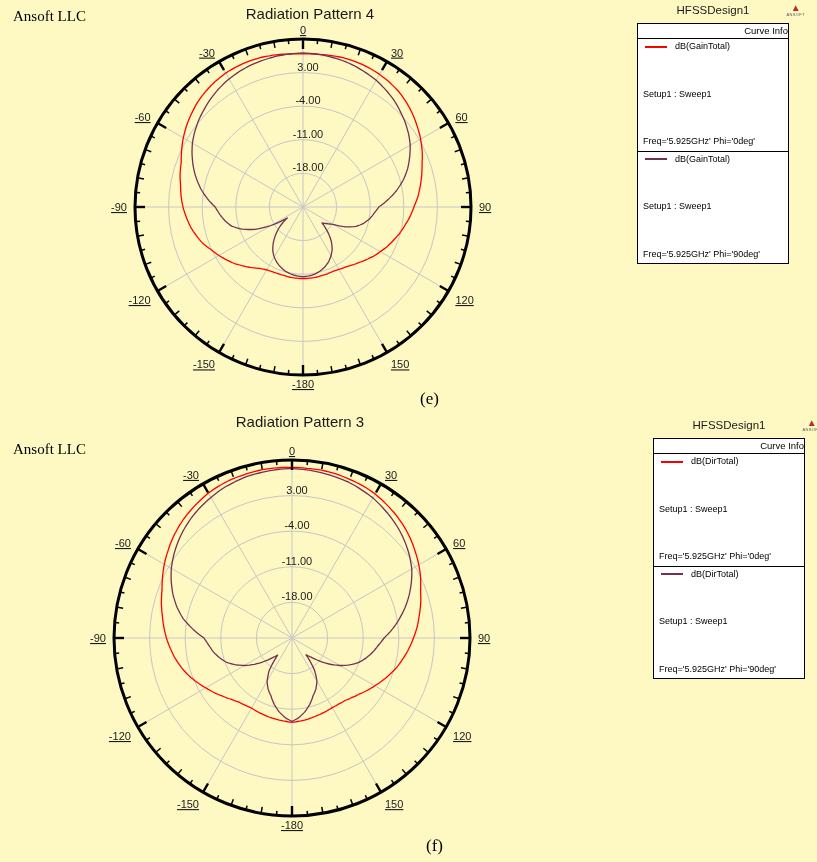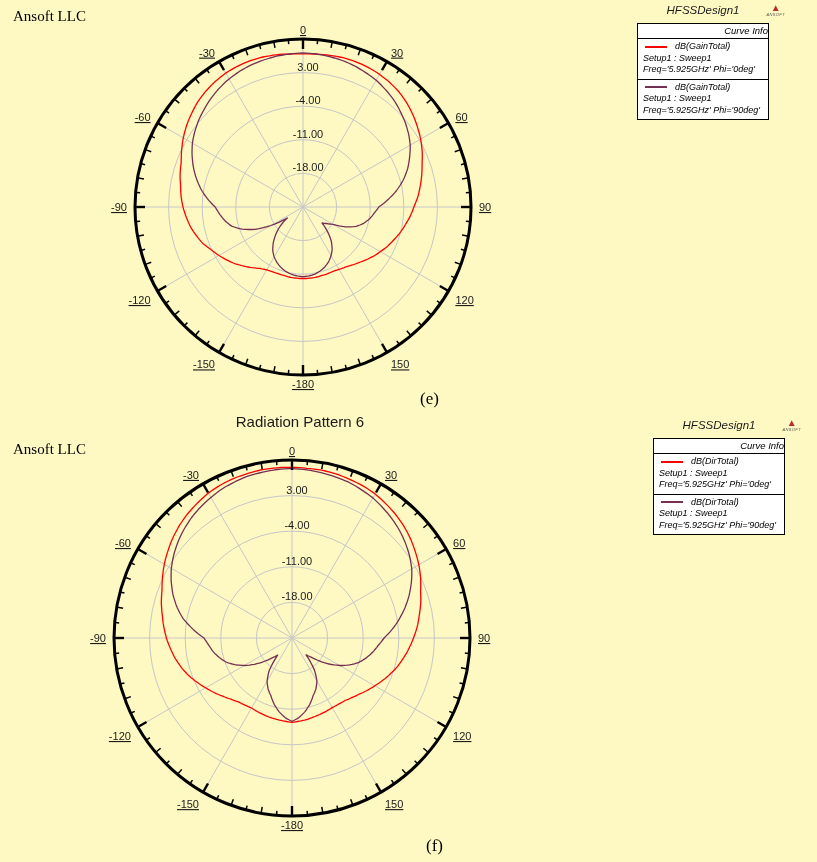--- a/index.html
+++ b/index.html
@@ -2,39 +2,40 @@
 <html><head>
 <meta charset="utf-8">
 <style>
   html,body{margin:0;padding:0;background:#fff;}
   #canvas{position:relative;width:817px;height:862px;background:#fef9c3;overflow:hidden;
           font-family:"Liberation Sans",sans-serif;color:#000;}
   .vendor{position:absolute;left:13px;font-family:"Liberation Serif",serif;font-size:15px;color:#000;white-space:nowrap;}
   .fig-title{position:absolute;width:320px;text-align:center;font-size:15px;color:#1a1a1a;white-space:nowrap;}
   .caption{position:absolute;font-family:"Liberation Serif",serif;font-size:17px;color:#000;}
   svg.polar{position:absolute;}
-  .legend{position:absolute;width:132px;font-style:italic;}
+  .legend{position:absolute;width:152px;}
   .lg-title{position:relative;text-align:center;font-size:11.5px;height:19px;color:#1a1a1a;}
   .logo{position:absolute;right:-16px;top:-1px;display:inline-flex;flex-direction:column;align-items:center;line-height:1;}
   .tri{color:#bb2c31;font-size:10px;}
   .logoword{font-size:4px;color:#555;letter-spacing:.4px;}
   .lg-box{border:1px solid #000;background:#fff;}
   .lg-head{text-align:right;font-size:9.5px;border-bottom:1px solid #000;padding:1px 0 2px 0;}
   .lg-entry{font-size:9px;line-height:11.5px;padding:2px 3px 3px 5px;}
   .lg-entry.sep{border-top:1px solid #000;}
   .l1{display:flex;align-items:center;gap:8px;padding-left:2px;}
   .swatch{display:inline-block;width:22px;height:2px;flex:0 0 22px;}
-  .l2,.l3{white-space:nowrap;}
+  .l2,.l3{white-space:nowrap;margin-top:36px;}
 </style>
 </head>
 <body>
 
 <div id="canvas">
 
   <div class="vendor" style="top:8px;">Ansoft LLC</div>
+  <div class="fig-title" style="left:150px;top:5px;">Radiation Pattern 4</div>
   <svg class="polar" id="svg-p4" width="480" height="392" style="left:55px;top:12px;">
       <g stroke="#c6c6c6" fill="none" stroke-width="1">
         <line x1="248" y1="195" x2="248" y2="27"></line>
         <line x1="248" y1="195" x2="332" y2="49.5077321642143"></line>
         <line x1="248" y1="195" x2="393.4922678357857" y2="110.99999999999999"></line>
         <line x1="248" y1="195" x2="416" y2="195"></line>
         <line x1="248" y1="195" x2="393.4922678357857" y2="278.99999999999994"></line>
         <line x1="248" y1="195" x2="332" y2="340.4922678357857"></line>
         <line x1="248" y1="195" x2="248.00000000000003" y2="363"></line>
         <line x1="248" y1="195" x2="164" y2="340.4922678357857"></line>
@@ -172,21 +173,21 @@
             <span class="swatch" style="background: rgb(117, 47, 82);"></span>
             <span>dB(GainTotal)</span>
           </div>
         <div class="l2">Setup1 : Sweep1</div>
         <div class="l3">Freq='5.925GHz' Phi='90deg'</div>
       </div>
     </div>
   </div>
 
   <div class="vendor" style="top:441px;">Ansoft LLC</div>
-  <div class="fig-title" style="left:140px;top:413px;">Radiation Pattern 6</div>
+  <div class="fig-title" style="left:140px;top:413px;">Radiation Pattern 3</div>
   <svg class="polar" id="svg-p5" width="492" height="400" style="left:40px;top:445px;">
       <g stroke="#c6c6c6" fill="none" stroke-width="1">
         <line x1="252" y1="193" x2="252" y2="15"></line>
         <line x1="252" y1="193" x2="341" y2="38.84747812636991"></line>
         <line x1="252" y1="193" x2="406.15252187363006" y2="103.99999999999999"></line>
         <line x1="252" y1="193" x2="430" y2="193"></line>
         <line x1="252" y1="193" x2="406.1525218736301" y2="281.99999999999994"></line>
         <line x1="252" y1="193" x2="341" y2="347.1525218736301"></line>
         <line x1="252" y1="193" x2="252.00000000000003" y2="371"></line>
         <line x1="252" y1="193" x2="163" y2="347.15252187363006"></line>

